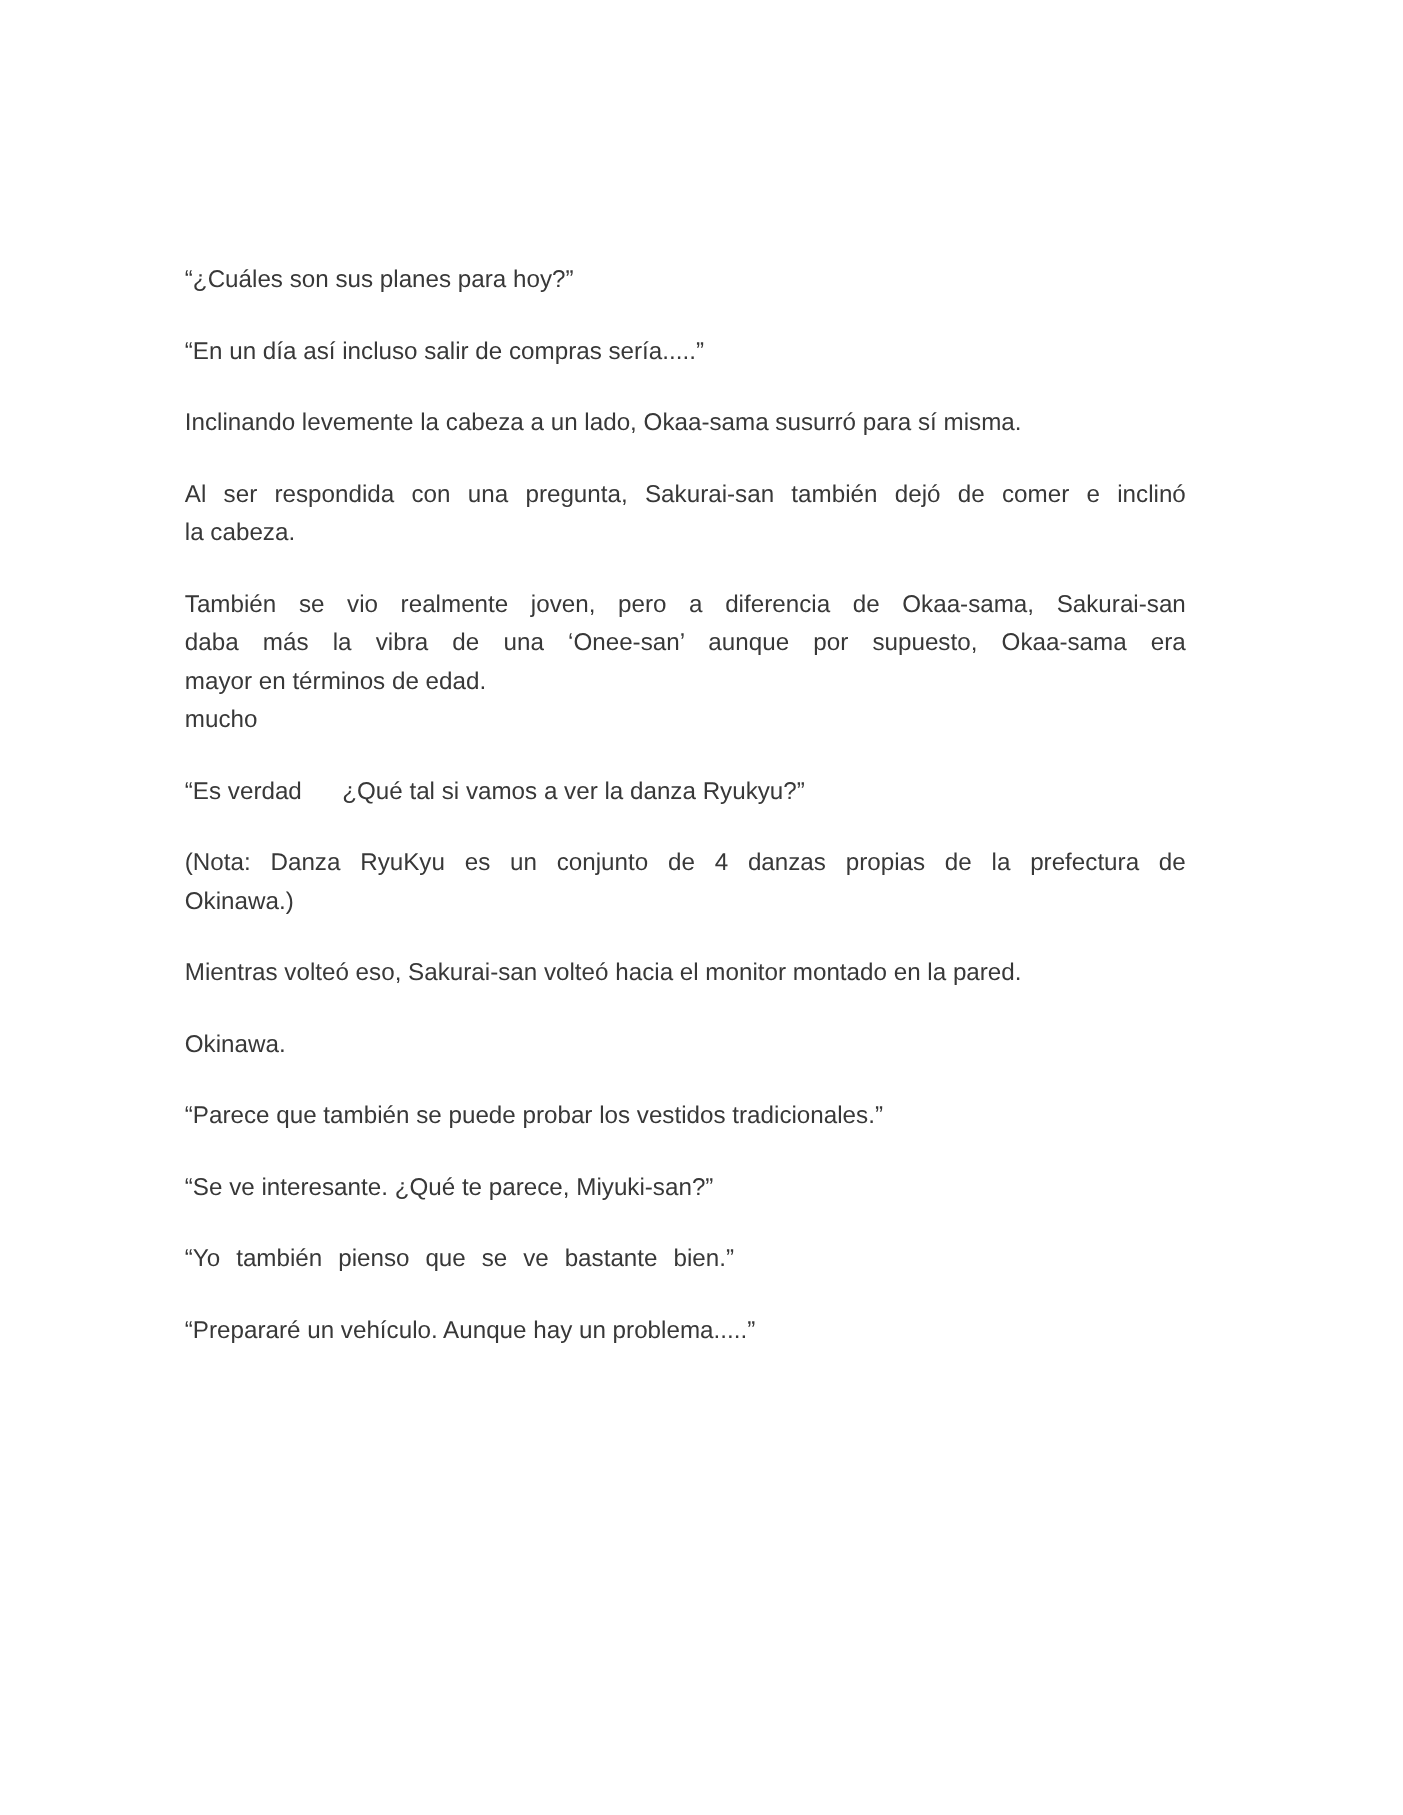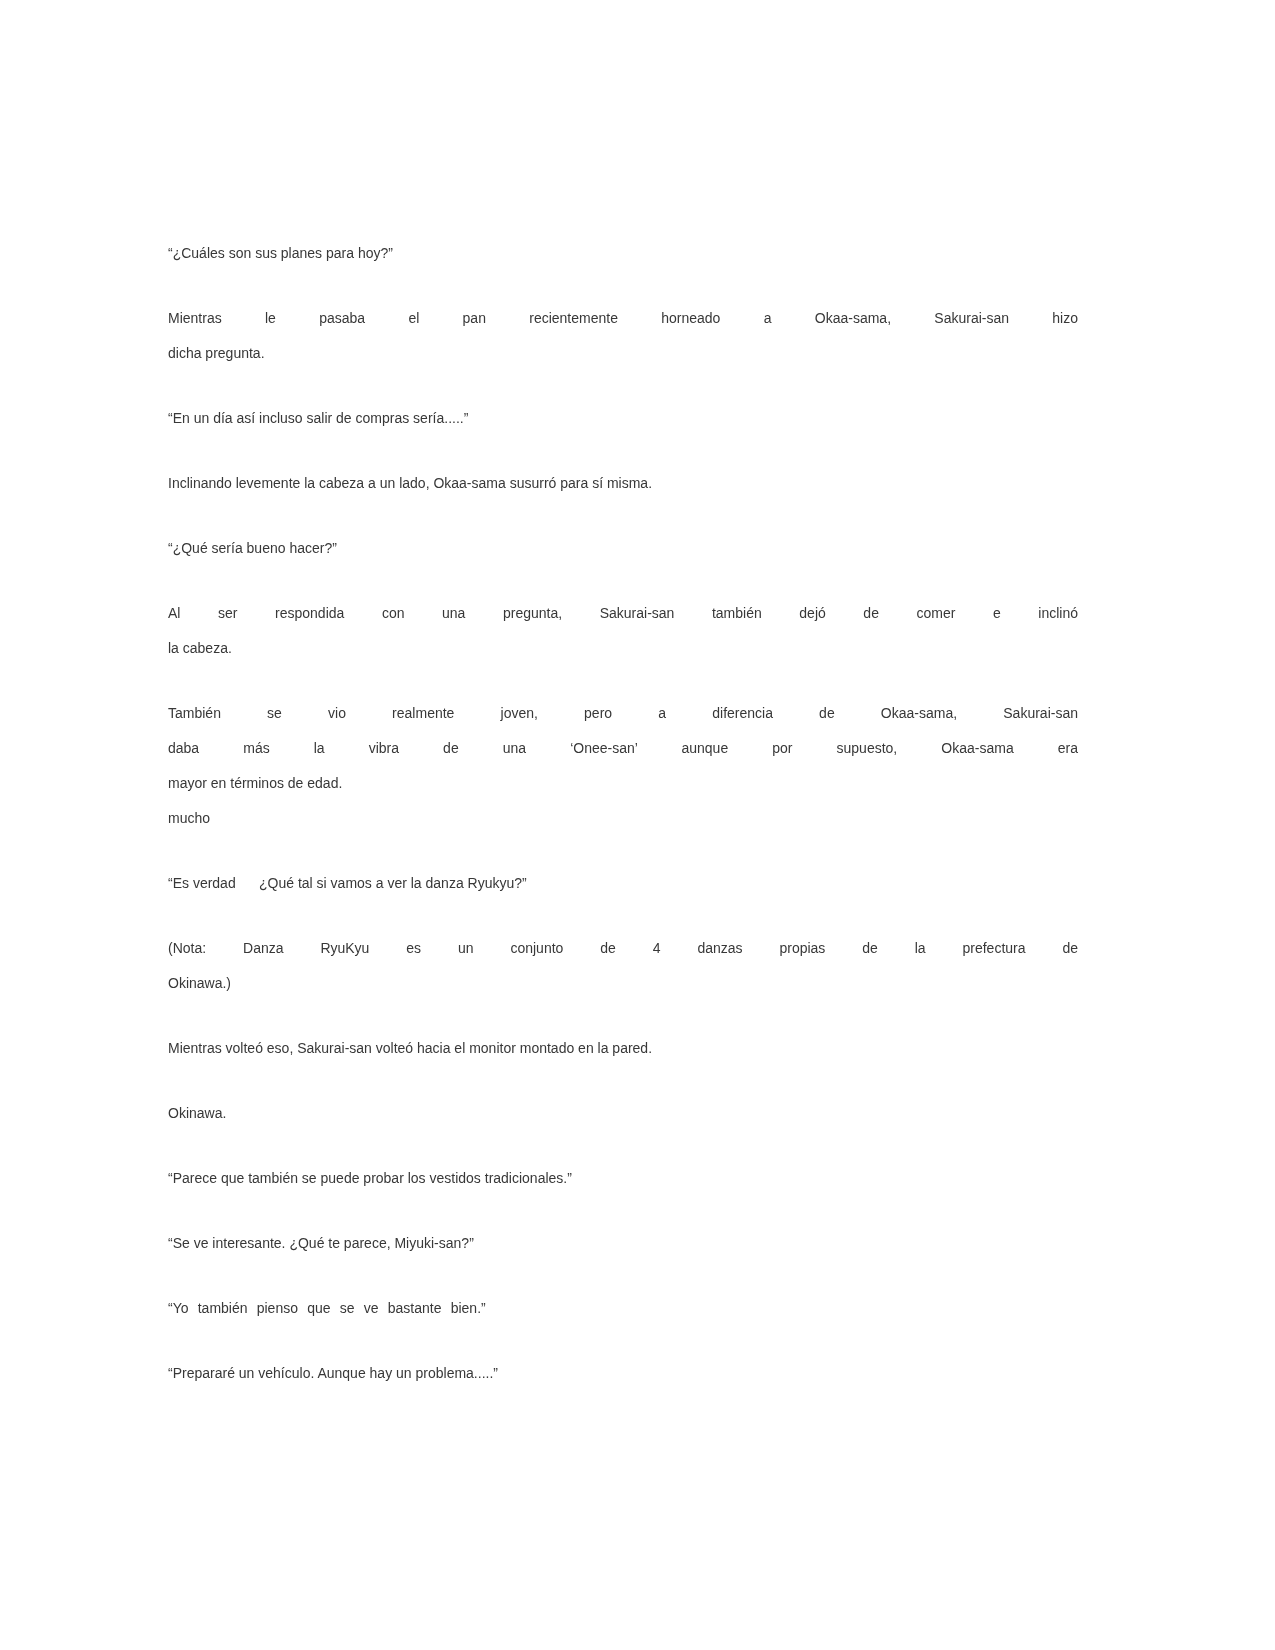--- a/index.html
+++ b/index.html
@@ -23,21 +23,21 @@
     box-sizing: border-box;
     padding: 236px 0 0 168px;
   }
   .content {
     width: 910px;
   }
   .para {
     margin: 0 0 30px 0;
   }
   .line {
-    font-size: 14px;
+    font-size: 22px;
     line-height: 35px;
     color: #383838;
     white-space: normal;
     letter-spacing: 0px;
   }
   .line.just {
     text-align: justify;
     text-align-last: justify;
   }
   .line.wide {
@@ -46,31 +46,24 @@
 </style>
 </head>
 <body>
 
 <div class="page">
   <div class="content">
       <div class="para">
         <div class="line">“¿Cuáles son sus planes para hoy?”</div>
       </div>
       <div class="para">
-        <div class="line just">Mientras le pasaba el pan recientemente horneado a Okaa-sama, Sakurai-san hizo</div>
-        <div class="line">dicha pregunta.</div>
-      </div>
-      <div class="para">
         <div class="line">“En un día así incluso salir de compras sería.....”</div>
       </div>
       <div class="para">
         <div class="line">Inclinando levemente la cabeza a un lado, Okaa-sama susurró para sí misma.</div>
-      </div>
-      <div class="para">
-        <div class="line">“¿Qué sería bueno hacer?”</div>
       </div>
       <div class="para">
         <div class="line just">Al ser respondida con una pregunta, Sakurai-san también dejó de comer e inclinó</div>
         <div class="line">la cabeza.</div>
       </div>
       <div class="para">
         <div class="line just">También se vio realmente joven, pero a diferencia de Okaa-sama, Sakurai-san</div>
         <div class="line just">daba más la vibra de una ‘Onee-san’ aunque por supuesto, Okaa-sama era</div>
         <div class="line">mayor en términos de edad.</div>
         <div class="line">mucho</div>

